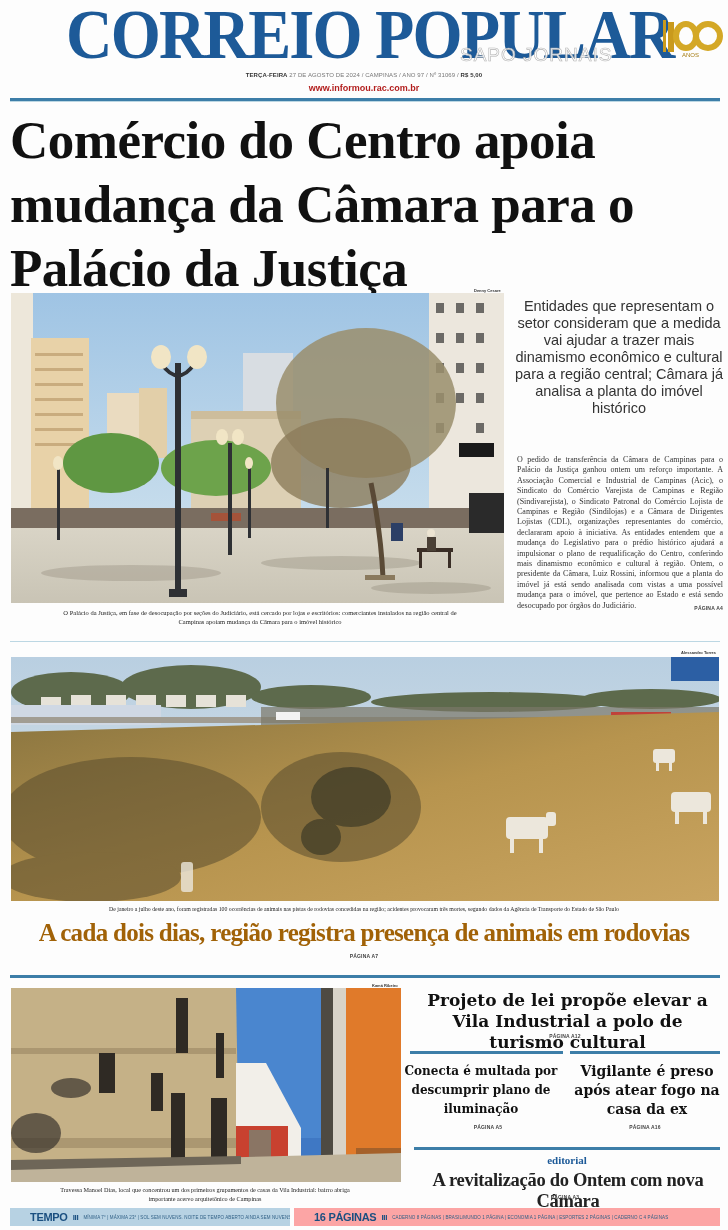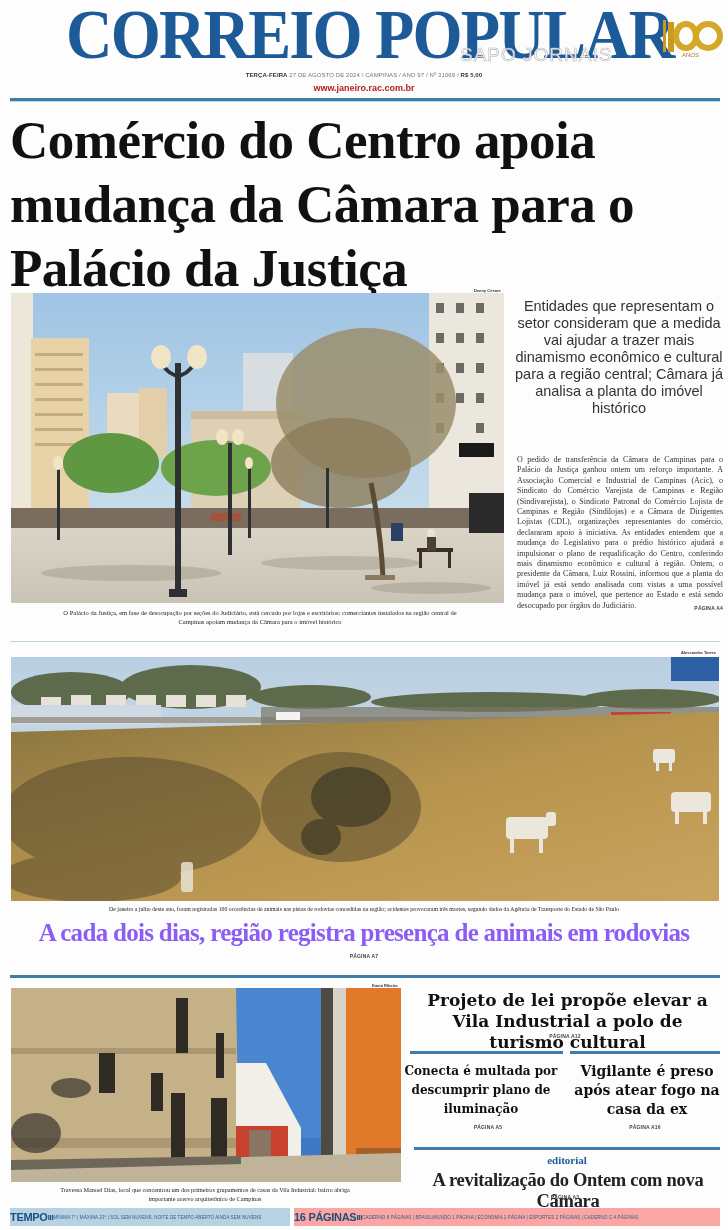--- a/index.html
+++ b/index.html
@@ -65,40 +65,40 @@
     hyphens: manual;
   }
   .page-ref {
     font-family: "Liberation Sans", sans-serif; font-size: 5px; font-weight: bold; color: #444;
     letter-spacing: 0.2px;
   }
 
   .headline-2 {
     position: absolute; left: 0; top: 916px; width: 728px; text-align: center;
     font-family: "Liberation Serif", serif; font-weight: bold; font-size: 25px; line-height: 34px;
-    letter-spacing: -0.7px; color: #8b5cf6;
+    letter-spacing: -0.7px; color: #a16207;
   }
 
   .side-head {
     position: absolute; text-align: center; font-family: "DejaVu Serif", serif; font-weight: bold;
     color: #111;
   }
   .editorial-label {
     position: absolute; left: 412px; top: 1154px; width: 310px; text-align: center;
     font-family: Liberation Serif, serif; font-weight: bold; font-size: 11px; color: #1d5a98;
   }
   .editorial-head {
     position: absolute; left: 408px; top: 1170px; width: 320px; text-align: center;
     font-family: "Liberation Serif", serif; font-size: 18.5px; color: #222; letter-spacing: -0.3px;
   }
 
   
   .footer-bar {
-    position: absolute; top: 1208px; height: 18px; display: flex; align-items: center; 
-    padding-left: 0; font-family: "Liberation Sans", sans-serif; white-space: nowrap; overflow: hidden;
+    position: absolute; top: 1208px; height: 18px; display: flex; align-items: center; gap: 5px;
+    padding-left: 20px; font-family: "Liberation Sans", sans-serif; white-space: nowrap; overflow: hidden;
   }
   .footer-strong { font-size: 11px; font-weight: bold; color: #1a4f80; letter-spacing: -0.3px; }
   .footer-small { font-size: 4.5px; color: #2f5f85; letter-spacing: 0.1px; }
 </style>
 </head>
 <body>
 
 <div class="masthead-title">CORREIO POPULAR</div>
 
 <div class="logo-100">
@@ -109,21 +109,21 @@
     <ellipse cx="48" cy="22" rx="12" ry="12" fill="none" stroke="#d4a826" stroke-width="6"></ellipse>
     <text x="22" y="43" font-family="Liberation Sans, sans-serif" font-size="6" fill="#a57c12">ANOS</text>
   </svg>
 </div>
 
 <div class="watermark">SAPO JORNAIS</div>
 
 <div class="dateline">
   <b>TERÇA-FEIRA</b><span> 27 DE AGOSTO DE 2024 / CAMPINAS / ANO 97 / Nº 31069 / </span><b>R$ 5,00</b>
 </div>
-<div class="site-url">www.janeiro.rac.com.br</div>
+<div class="site-url">www.informou.rac.com.br</div>
 
 <div class="rule" style="left:10px; top:98px; width:710px; height:3px;"></div>
 <div class="rule-thin" style="left:10px; top:101px; width:710px; height:1px;"></div>
 
 <h1 class="main-headline">Comércio do Centro apoia mudança da Câmara para o Palácio da Justiça</h1>
 
 <div class="credit" style="left:474px; top:288px;">Denny Cesare</div>
 <div class="photo" style="left:11px; top:293px; width:493px; height:310px;">
   <svg width="493" height="310" viewBox="0 0 493 310" preserveAspectRatio="none">
     <defs>

